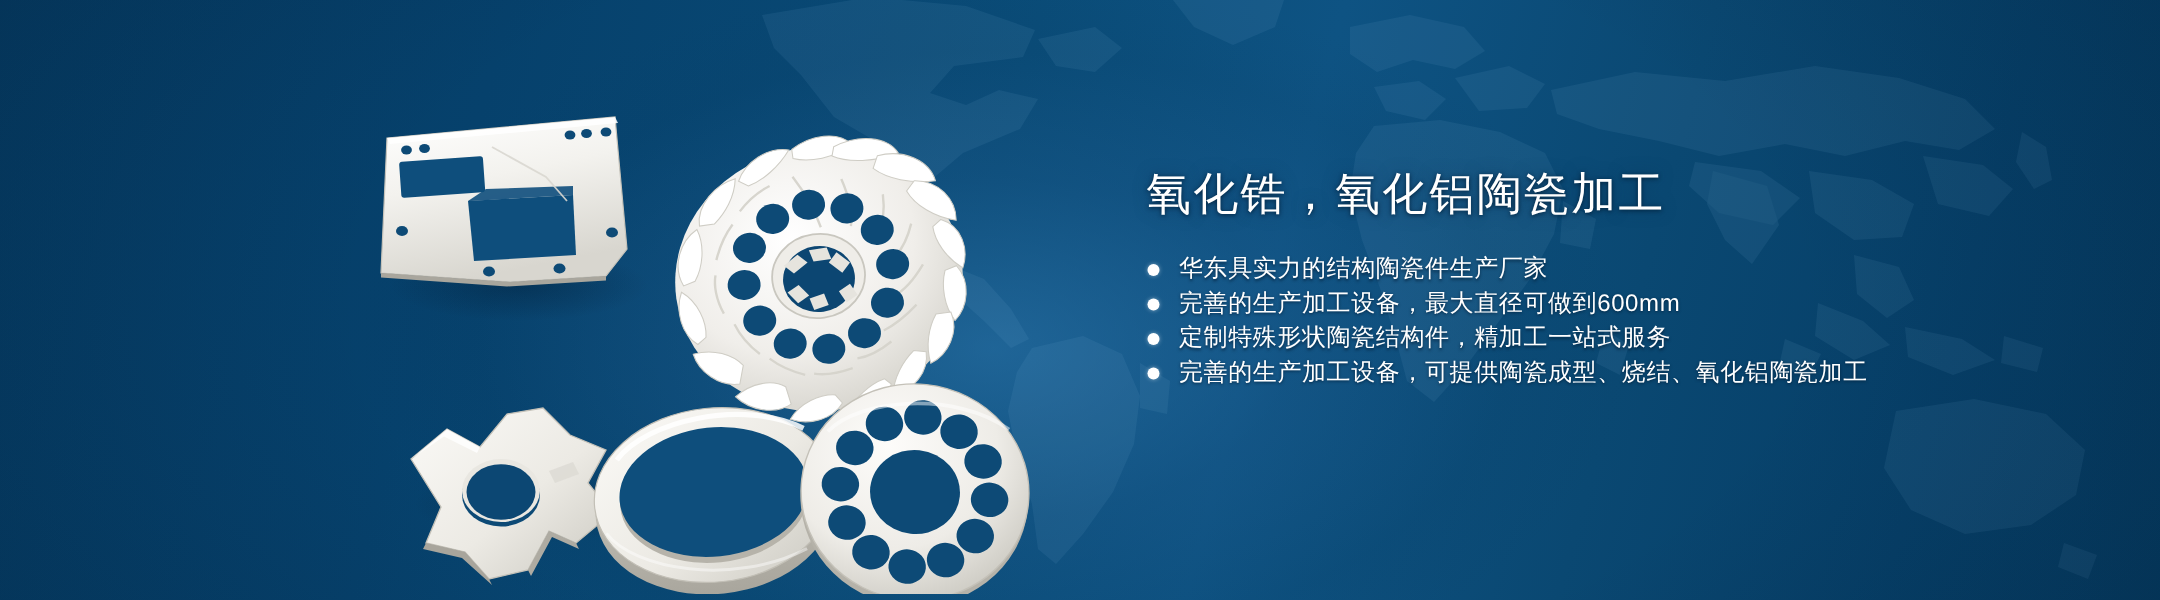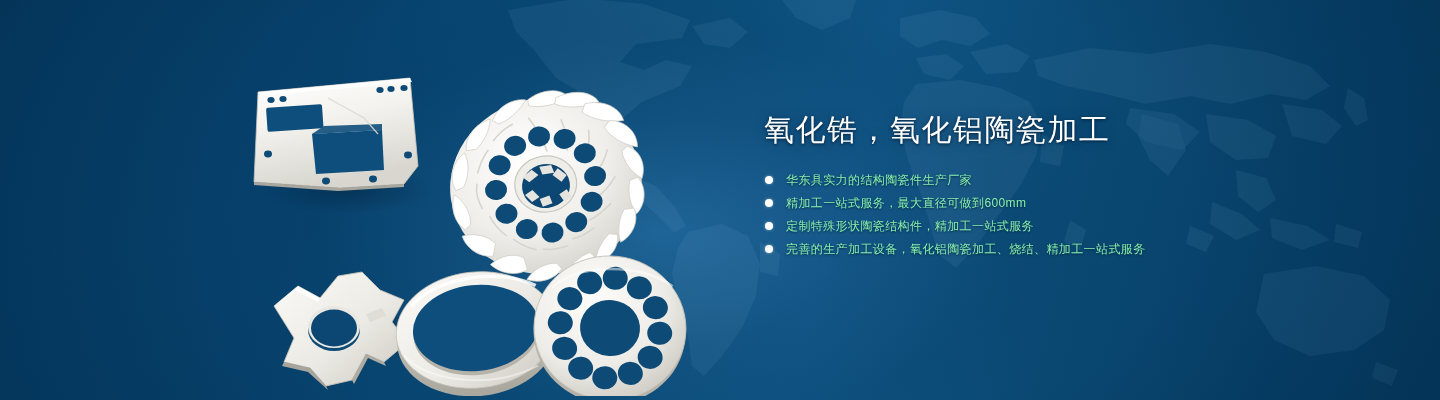--- a/index.html
+++ b/index.html
@@ -72,23 +72,23 @@
   }
   .bullets {
     list-style: none;
     margin: 22px 0 0 0;
     padding: 0;
   }
   .bullets li {
     position: relative;
     padding-left: 22px;
     margin: 0 0 7px 0;
-    font-size: 12px;
+    font-size: 16px;
     line-height: 16px;
-    color: #86efac;
+    color: #ffffff;
     letter-spacing: 0.4px;
     text-shadow: 0 1px 2px rgba(2,26,48,0.75);
     white-space: nowrap;
   }
   .dot {
     position: absolute;
     left: 1px;
     top: 4px;
     width: 8px;
     height: 8px;
@@ -334,26 +334,26 @@
 
   <div class="copy">
     <h1 class="headline">氧化锆，氧化铝陶瓷加工</h1>
     <ul class="bullets">
       <li>
         <span class="dot"></span>
         <span class="bullet-text">华东具实力的结构陶瓷件生产厂家</span>
       </li>
       <li>
         <span class="dot"></span>
-        <span class="bullet-text">精加工一站式服务，最大直径可做到600mm</span>
+        <span class="bullet-text">完善的生产加工设备，最大直径可做到600mm</span>
       </li>
       <li>
         <span class="dot"></span>
         <span class="bullet-text">定制特殊形状陶瓷结构件，精加工一站式服务</span>
       </li>
       <li>
         <span class="dot"></span>
-        <span class="bullet-text">完善的生产加工设备，氧化铝陶瓷加工、烧结、精加工一站式服务</span>
+        <span class="bullet-text">完善的生产加工设备，可提供陶瓷成型、烧结、氧化铝陶瓷加工</span>
       </li>
     </ul>
   </div>
 
 </div>
 
 </body></html>

